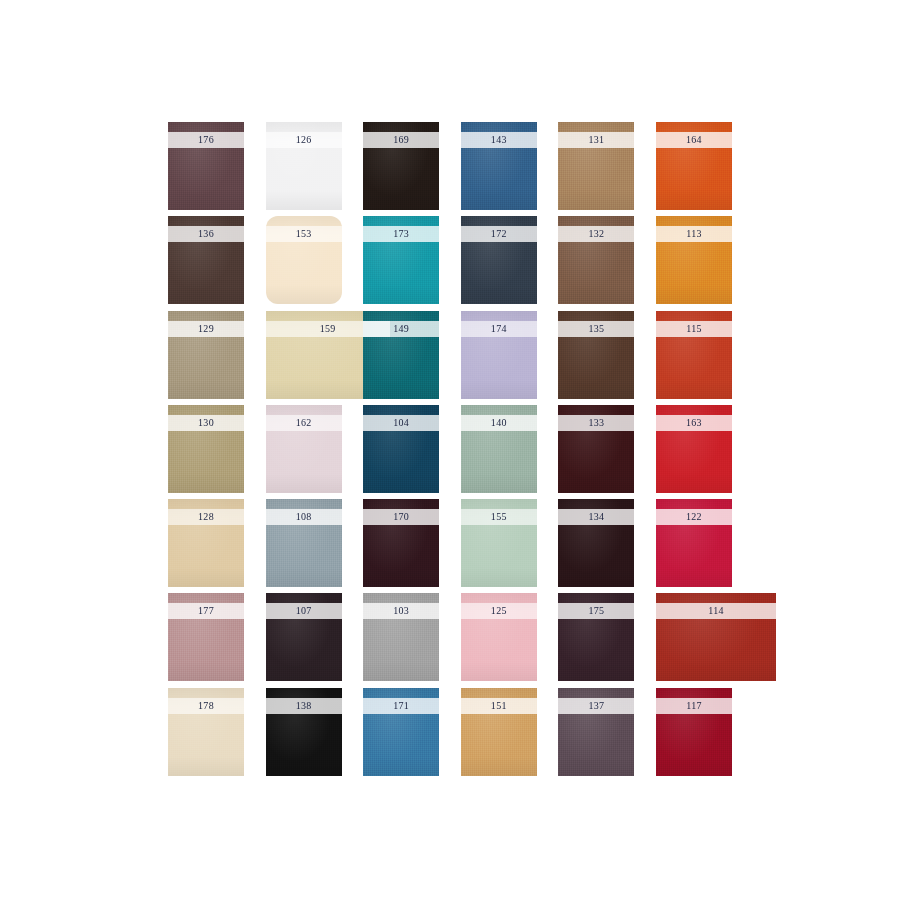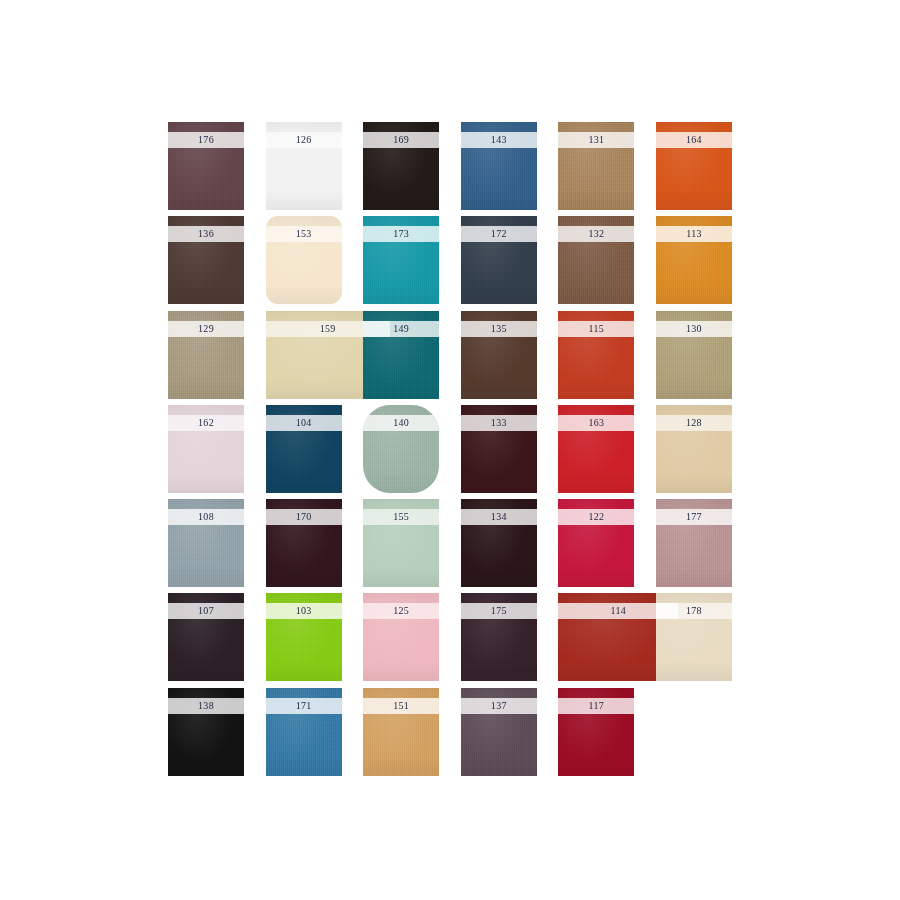--- a/index.html
+++ b/index.html
@@ -204,20 +204,27 @@
         <span class="code">159</span>
       </div>
     </div>
     <div class="swatch" title="149 — deep teal" style="background-color: rgb(13, 107, 116);">
       <div class="texture"></div>
       <div class="sheen"></div>
       <div class="label-band">
         <span class="code">149</span>
       </div>
     </div>
+    <div class="swatch light" title="174 — pale lavender" style="background-color: rgb(186, 180, 212);">
+      <div class="texture"></div>
+      <div class="sheen"></div>
+      <div class="label-band">
+        <span class="code">174</span>
+      </div>
+    </div>
     <div class="swatch" title="135 — dark coffee brown" style="background-color: rgb(86, 58, 44);">
       <div class="texture"></div>
       <div class="sheen"></div>
       <div class="label-band">
         <span class="code">135</span>
       </div>
     </div>
     <div class="swatch" title="115 — tomato red" style="background-color: rgb(194, 60, 34);">
       <div class="texture"></div>
       <div class="sheen"></div>
@@ -239,21 +246,21 @@
         <span class="code">162</span>
       </div>
     </div>
     <div class="swatch" title="104 — dark petrol blue" style="background-color: rgb(18, 67, 95);">
       <div class="texture"></div>
       <div class="sheen"></div>
       <div class="label-band">
         <span class="code">104</span>
       </div>
     </div>
-    <div class="swatch" title="140 — sage green" style="background-color: rgb(156, 180, 166); border-radius: 27px;">
+    <div class="swatch" title="140 — sage green" style="background-color: rgb(156, 180, 166);">
       <div class="texture"></div>
       <div class="sheen"></div>
       <div class="label-band">
         <span class="code">140</span>
       </div>
     </div>
     <div class="swatch" title="133 — dark burgundy brown" style="background-color: rgb(60, 21, 24);">
       <div class="texture"></div>
       <div class="sheen"></div>
       <div class="label-band">
@@ -316,21 +323,21 @@
         <span class="code">177</span>
       </div>
     </div>
     <div class="swatch" title="107 — charcoal brown" style="background-color: rgb(43, 32, 37);">
       <div class="texture"></div>
       <div class="sheen"></div>
       <div class="label-band">
         <span class="code">107</span>
       </div>
     </div>
-    <div class="swatch" title="103 — ink navy black" style="background-color: #84cc16;">
+    <div class="swatch" title="103 — ink navy black" style="background-color: #a3a3a3;">
       <div class="texture"></div>
       <div class="sheen"></div>
       <div class="label-band">
         <span class="code">103</span>
       </div>
     </div>
     <div class="swatch light" title="125 — powder pink" style="background-color: rgb(238, 185, 192);">
       <div class="texture"></div>
       <div class="sheen"></div>
       <div class="label-band">

